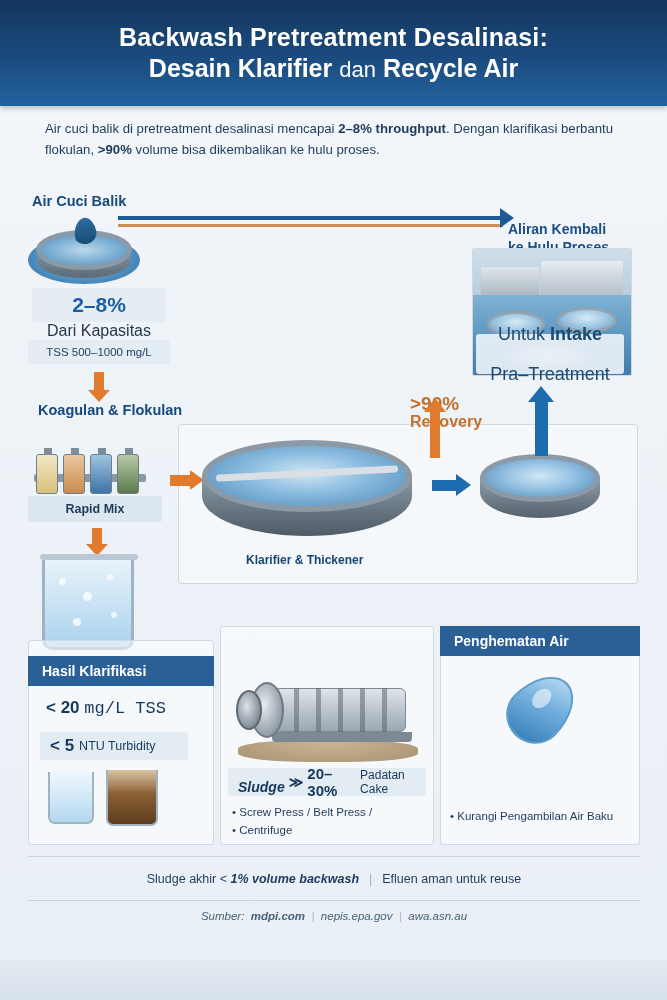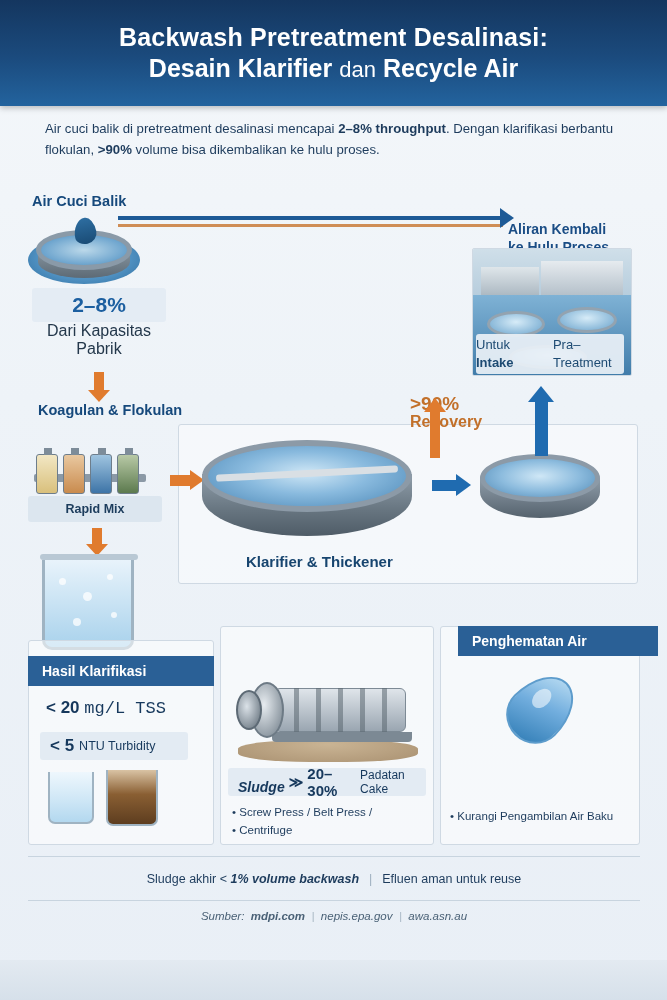--- a/index.html
+++ b/index.html
@@ -35,21 +35,21 @@
   .lbl-aircuci {
     position: absolute; left: 32px; top: 193px;
     color: #16497c; font-size: 14.5px; font-weight: bold;
   }
   .lbl-koagulan {
     position: absolute; left: 38px; top: 402px;
     color: #16497c; font-size: 14.5px; font-weight: bold;
   }
   .lbl-klarifier {
     position: absolute; left: 246px; top: 553px;
-    color: #17456f; font-size: 15px; font-weight: bold;
+    color: #17456f; font-size: 12px; font-weight: bold;
   }
   .lbl-aliran {
     position: absolute; left: 508px; top: 220px; width: 140px;
     color: #1a4d85; font-size: 14px; font-weight: bold; line-height: 1.3;
   }
   
   .top-arrow-line {
     position: absolute; left: 118px; top: 216px; width: 385px; height: 4px;
     background: #1d5a96;
   }
@@ -199,39 +199,39 @@
   .plant-b1 { position: absolute; left: 8px; top: 18px; width: 58px; height: 30px; background: linear-gradient(180deg,#dfe6ea,#a9b6c0);}
   .plant-b2 { position: absolute; left: 68px; top: 12px; width: 82px; height: 36px; background: linear-gradient(180deg,#e6ebef,#b2bec8);}
   .plant-water { position: absolute; left:0; top:46px; width:160px; height:82px; background: linear-gradient(180deg,#7fb2d5,#3f7ba9);}
   .plant-tank { position:absolute; border-radius:50%; border:3px solid #93a3b0; background: radial-gradient(ellipse at 50% 40%, #d7ecf8, #6aa3cc);}
   .pt1 { left: 14px; top: 62px; width: 58px; height: 26px;}
   .pt2 { left: 84px; top: 58px; width: 60px; height: 26px;}
   .pt3 { left: 36px; top: 96px; width: 78px; height: 24px;}
   .badge-intake {
     position: absolute; left: 476px; top: 334px; width: 148px; height: 40px;
     background: rgba(233,240,246,.93); border-radius: 3px;
-    display:flex; flex-direction: row; align-items:center; justify-content:center;
-    color:#1d4a72; font-size: 13px; line-height: 1.35; gap: 15px;
+    display:flex; flex-direction: column; align-items:center; justify-content:center;
+    color:#1d4a72; font-size: 18px; line-height: 1.35; gap: 15px;
   }
   .badge-intake b { font-weight: bold; }
   
   .card {
     position: absolute; background: rgba(255,255,255,.55);
     border: 1.5px solid #cfd9e3; border-radius: 3px;
   }
   .card-hdr {
     position: absolute; color: #fff; font-size: 14px; font-weight: bold;
     background: #2a6096; display: flex; align-items: center; padding-left: 14px;
   }
   .card1 { left: 28px; top: 640px; width: 186px; height: 205px; }
   .card1-hdr { left: 28px; top: 656px; width: 186px; height: 30px; background: #2a6096; }
   .card2 { left: 220px; top: 626px; width: 214px; height: 219px; }
   .card2-hdr { left: 220px; top: 626px; width: 214px; height: 30px; }
   .card3 { left: 440px; top: 626px; width: 200px; height: 219px; }
-  .card3-hdr { left: 440px; top: 626px; width: 200px; height: 30px; margin-left: 18px; }
+  .card3-hdr { left: 440px; top: 626px; width: 200px; height: 30px; }
   .metric {
     position: absolute; color: #16385c; font-size: 17px; font-weight: bold;
   }
   .metric .u { font-size: 17px; font-weight: normal; font-family: Liberation Mono, monospace; }
   .metric-box {
     position:absolute; background: #e3ebf3; border-radius: 3px; display:flex; align-items:center; padding-left: 10px;
   }
   
   .sm-beaker { position:absolute; width: 46px; height: 52px; border: 2px solid #9fb3c2; border-top:none; border-radius: 0 0 7px 7px; }
   .sb-clear { background: linear-gradient(180deg,#eef7fd 0%,#cfe7f6 55%,#b3d8ef 100%); }
@@ -311,20 +311,21 @@
 
   <div class="bw-tank">
     <div class="water"></div>
     <div class="base"></div>
     <div class="rim"></div>
     <div class="fin"></div>
   </div>
 
   <div class="badge-pct">2–8%</div>
   <div class="cap-kapasitas">Dari Kapasitas Pabrik</div>
+  <div class="badge-tss">TSS 500–1000 mg/L</div>
 
   <div class="oarrow" style="left:88px; top:372px; width:22px; height:30px;">
     <div class="stem" style="height:20px;"></div>
     <div class="head" style="top:18px;"></div>
   </div>
 
   <div class="lbl-koagulan">Koagulan &amp; Flokulan</div>
   <div class="bottles">
     <div class="bottle-tray"></div>
     <div class="bottle b1"></div>

